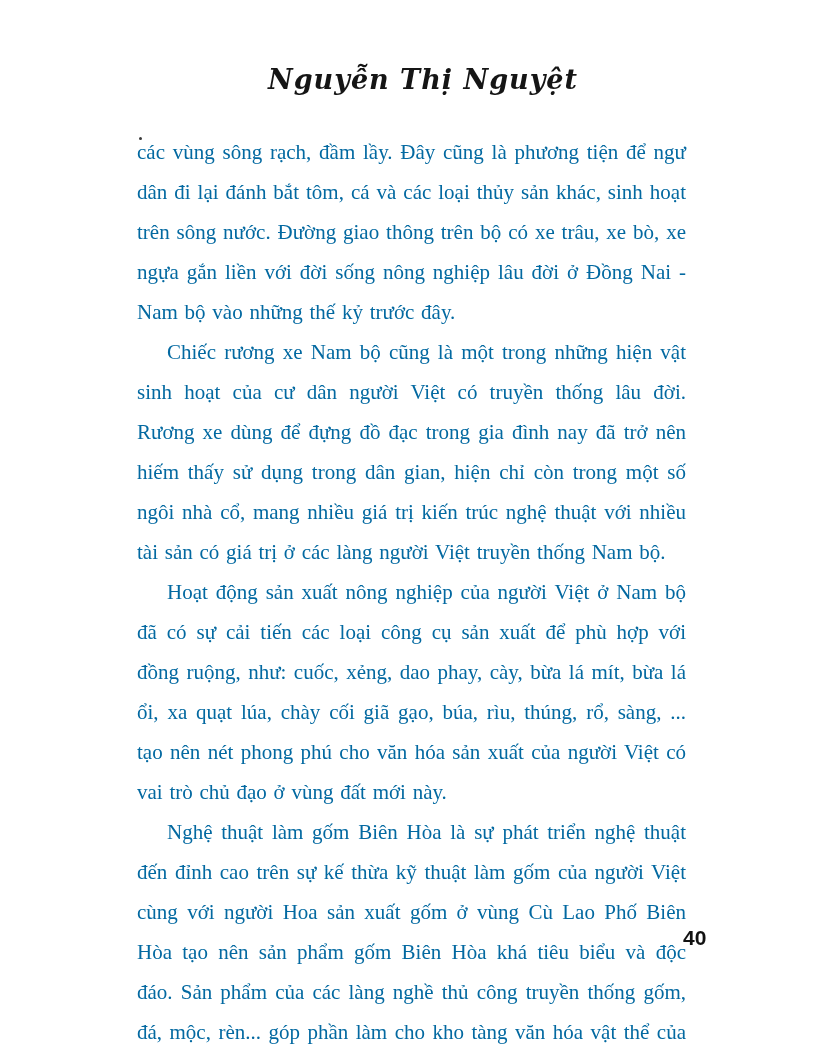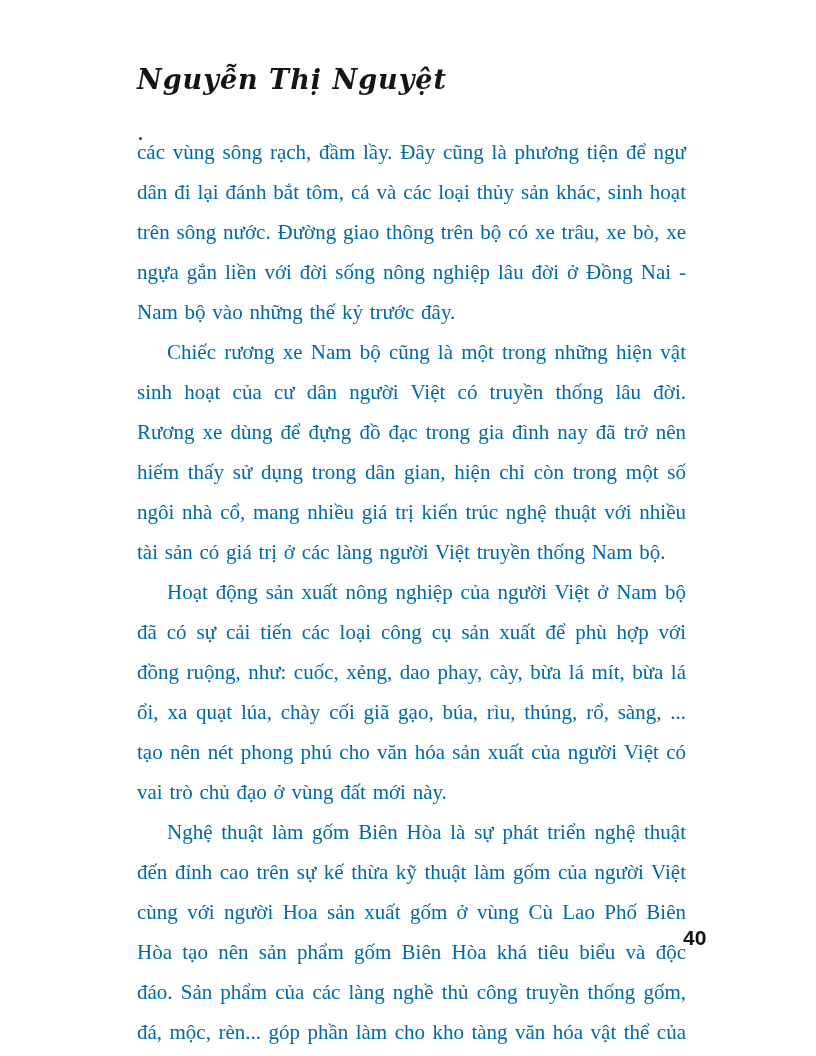--- a/index.html
+++ b/index.html
@@ -17,21 +17,21 @@
   .book-page {
     position: absolute;
     inset: 0;
     background: #ffffff;
   }
   .running-header {
     position: absolute;
     top: 64px;
     left: 137px;
     width: 572px;
-    text-align: left;
+    text-align: center;
     font-family: "DejaVu Serif", serif;
     font-style: italic;
     font-weight: 700;
     font-size: 27px;
     letter-spacing: 1px;
     color: #151515;
     white-space: nowrap;
   }
   .body-text {
     position: absolute;

